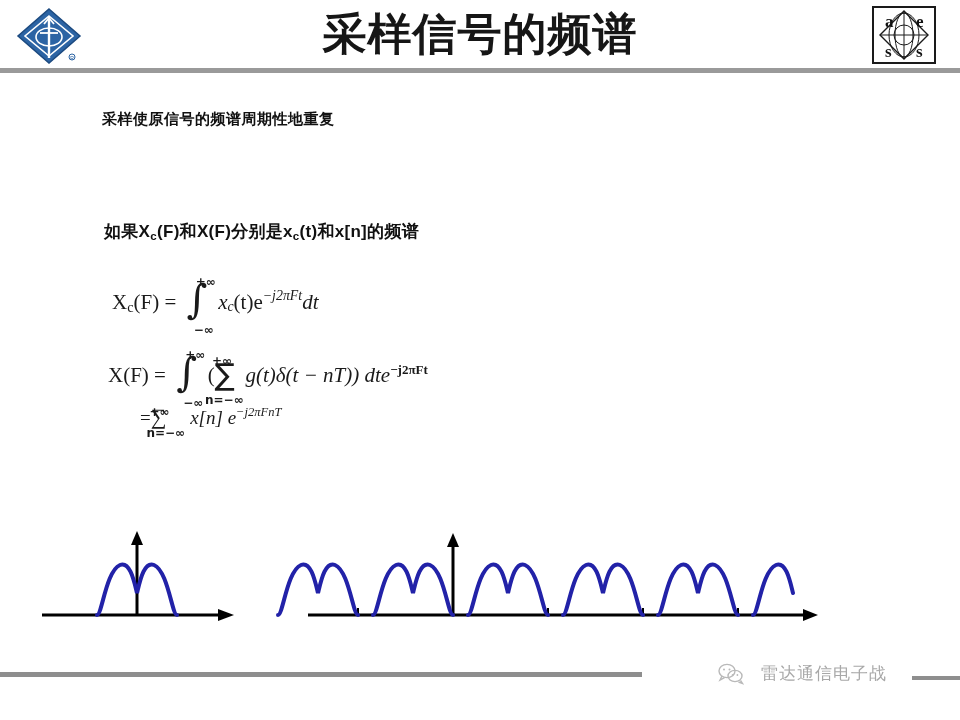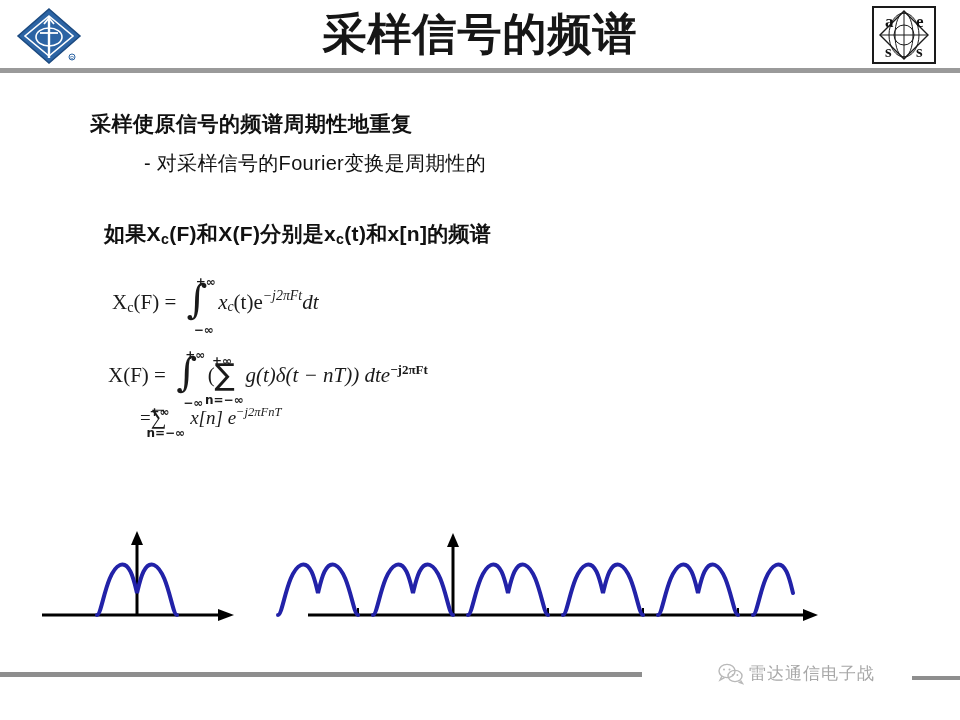--- a/index.html
+++ b/index.html
@@ -54,37 +54,37 @@
     background: #9a9a9a;
   }
 
   
   .body-line {
     position: absolute;
     color: #111111;
     white-space: nowrap;
   }
   #line-bullet1 {
-    left: 90px;
+    left: 102px;
     top: 110px;
-    font-size: 21px;
+    font-size: 15px;
     font-weight: 700;
     letter-spacing: 0.5px;
   }
   #line-bullet2 {
     left: 144px;
     top: 150px;
     font-size: 20px;
     font-weight: 400;
     letter-spacing: 0.3px;
   }
   #line-bullet3 {
     left: 104px;
     top: 220px;
-    font-size: 21px;
+    font-size: 17px;
     font-weight: 700;
     letter-spacing: 0.3px;
   }
   .sub { font-size: 0.68em; vertical-align: -0.22em; }
 
   
   .formula {
     position: absolute;
     color: #1a1a1a;
     font-family: "Liberation Serif", serif;
@@ -167,21 +167,21 @@
     width: 48px;
     height: 4px;
     background: #8e8e8e;
   }
   #watermark {
     position: absolute;
     left: 718px;
     top: 662px;
     display: flex;
     align-items: center;
-    gap: 5px;
+    gap: 17px;
   }
   #watermark-text {
     font-family: "Liberation Sans", sans-serif;
     font-size: 17px;
     color: #a8a8a8;
     letter-spacing: 1px;
     white-space: nowrap;
   }
 </style>
 </head>
@@ -217,21 +217,20 @@
       <text x="44" y="51" font-size="17" font-weight="bold" fill="#111111" font-family="'Liberation Serif', serif">s</text>
     </svg>
   </div>
 
   <div id="slide-title">采样信号的频谱</div>
 
   <div id="header-rule"></div>
 
   <div class="body-line" id="line-bullet1">采样使原信号的频谱周期性地重复</div>
 
-  <div class="body-line" id="line-bullet2">- 对采样信号的Fourier变换是周期性的</div>
 
   <div class="body-line" id="line-bullet3">
     <span>如果X</span><span class="sub">c</span><span>(F)和X(F)分别是x</span><span class="sub">c</span><span>(t)和x[n]的频谱</span>
   </div>
 
   <div class="formula" id="formula-1">
     <span>X</span><span class="sub">c</span><span>(F) =</span>
     &nbsp;<span class="bigint">∫</span><span class="lim-stack">
       <span class="lim-top" style="left:-12px; top:-34px;">+∞</span>
       <span class="lim-bot" style="left:-14px; top:14px;">−∞</span>

